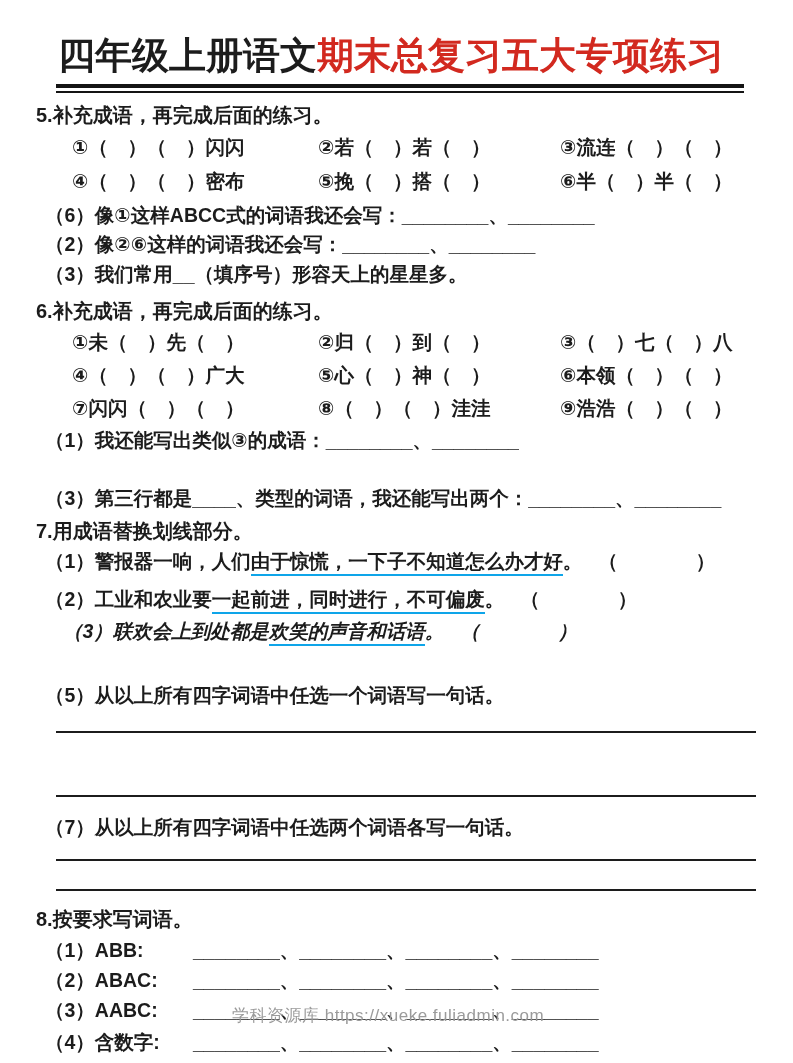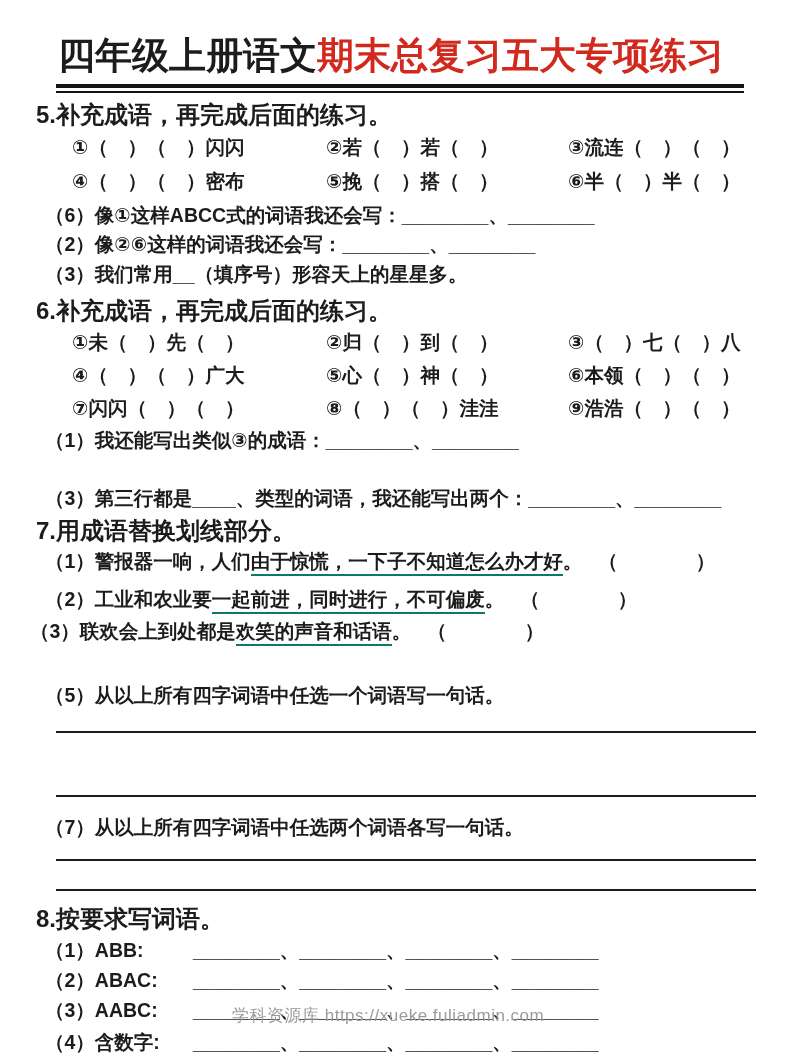--- a/index.html
+++ b/index.html
@@ -13,25 +13,25 @@
     overflow:hidden;
   }
   .line{position:absolute;white-space:nowrap;font-size:19.5px;line-height:26px;}
   .doc-title{font-size:37px;line-height:44px;letter-spacing:0px;}
   .title-red{}
   .title-rule{
     position:absolute;height:3px;
     border-top:4px solid #141414;
     border-bottom:2px solid #141414;
   }
-  .sec-heading{font-size:24px;}
+  .sec-heading{font-size:20px;}
   .grid-row .cell1{display:inline-block;width:246px;}
-  .grid-row .cell2{display:inline-block;width:242px;margin-left:8px;}
+  .grid-row .cell2{display:inline-block;width:242px;}
   .grid-row .cell3{display:inline-block;}
-  .u{border-bottom:2px solid #0f766e;padding-bottom:2px;}
+  .u{border-bottom:2px solid #0ea5e9;padding-bottom:2px;}
   .paren{margin-left:16px;}
   .answer-line{
     position:absolute;height:0;
     border-bottom:2px solid #1c1c1c;
   }
   .s8-label{display:inline-block;width:148px;}
   .watermark{
     position:absolute;
     font-size:17px;font-weight:400;color:#9b9b9b;letter-spacing:0.5px;
   }
@@ -71,21 +71,21 @@
   <div class="line" style="left:45px;top:485px;">（3）第三行都是____、类型的词语，我还能写出两个：________、________</div>
 
   <div class="line sec-heading" style="left:36px;top:518px;">7.用成语替换划线部分。</div>
 
   <div class="line" style="left:45px;top:548px;">
     <span>（1）警报器一响，人们</span><span class="u">由于惊慌，一下子不知道怎么办才好</span><span>。</span><span class="paren">（　　　　）</span>
   </div>
   <div class="line" style="left:45px;top:586px;text-align:right;">
     <span>（2）工业和农业要</span><span class="u">一起前进，同时进行，不可偏废</span><span>。</span><span class="paren">（　　　　）</span>
   </div>
-  <div class="line" style="left:30px;top:618px;">
+  <div class="line" style="left:63px;top:618px;font-style:italic;">
     <span>（3）联欢会上到处都是</span><span class="u">欢笑的声音和话语</span><span>。</span><span class="paren">（　　　　）</span>
   </div>
 
   <div class="line" style="left:45px;top:682px;">（5）从以上所有四字词语中任选一个词语写一句话。</div>
   <div class="answer-line" style="left:56px;top:731px;width:700px;"></div>
 
   <div class="answer-line" style="left:56px;top:795px;width:700px;"></div>
 
   <div class="line" style="left:45px;top:814px;">（7）从以上所有四字词语中任选两个词语各写一句话。</div>
   <div class="answer-line" style="left:56px;top:859px;width:700px;"></div>

